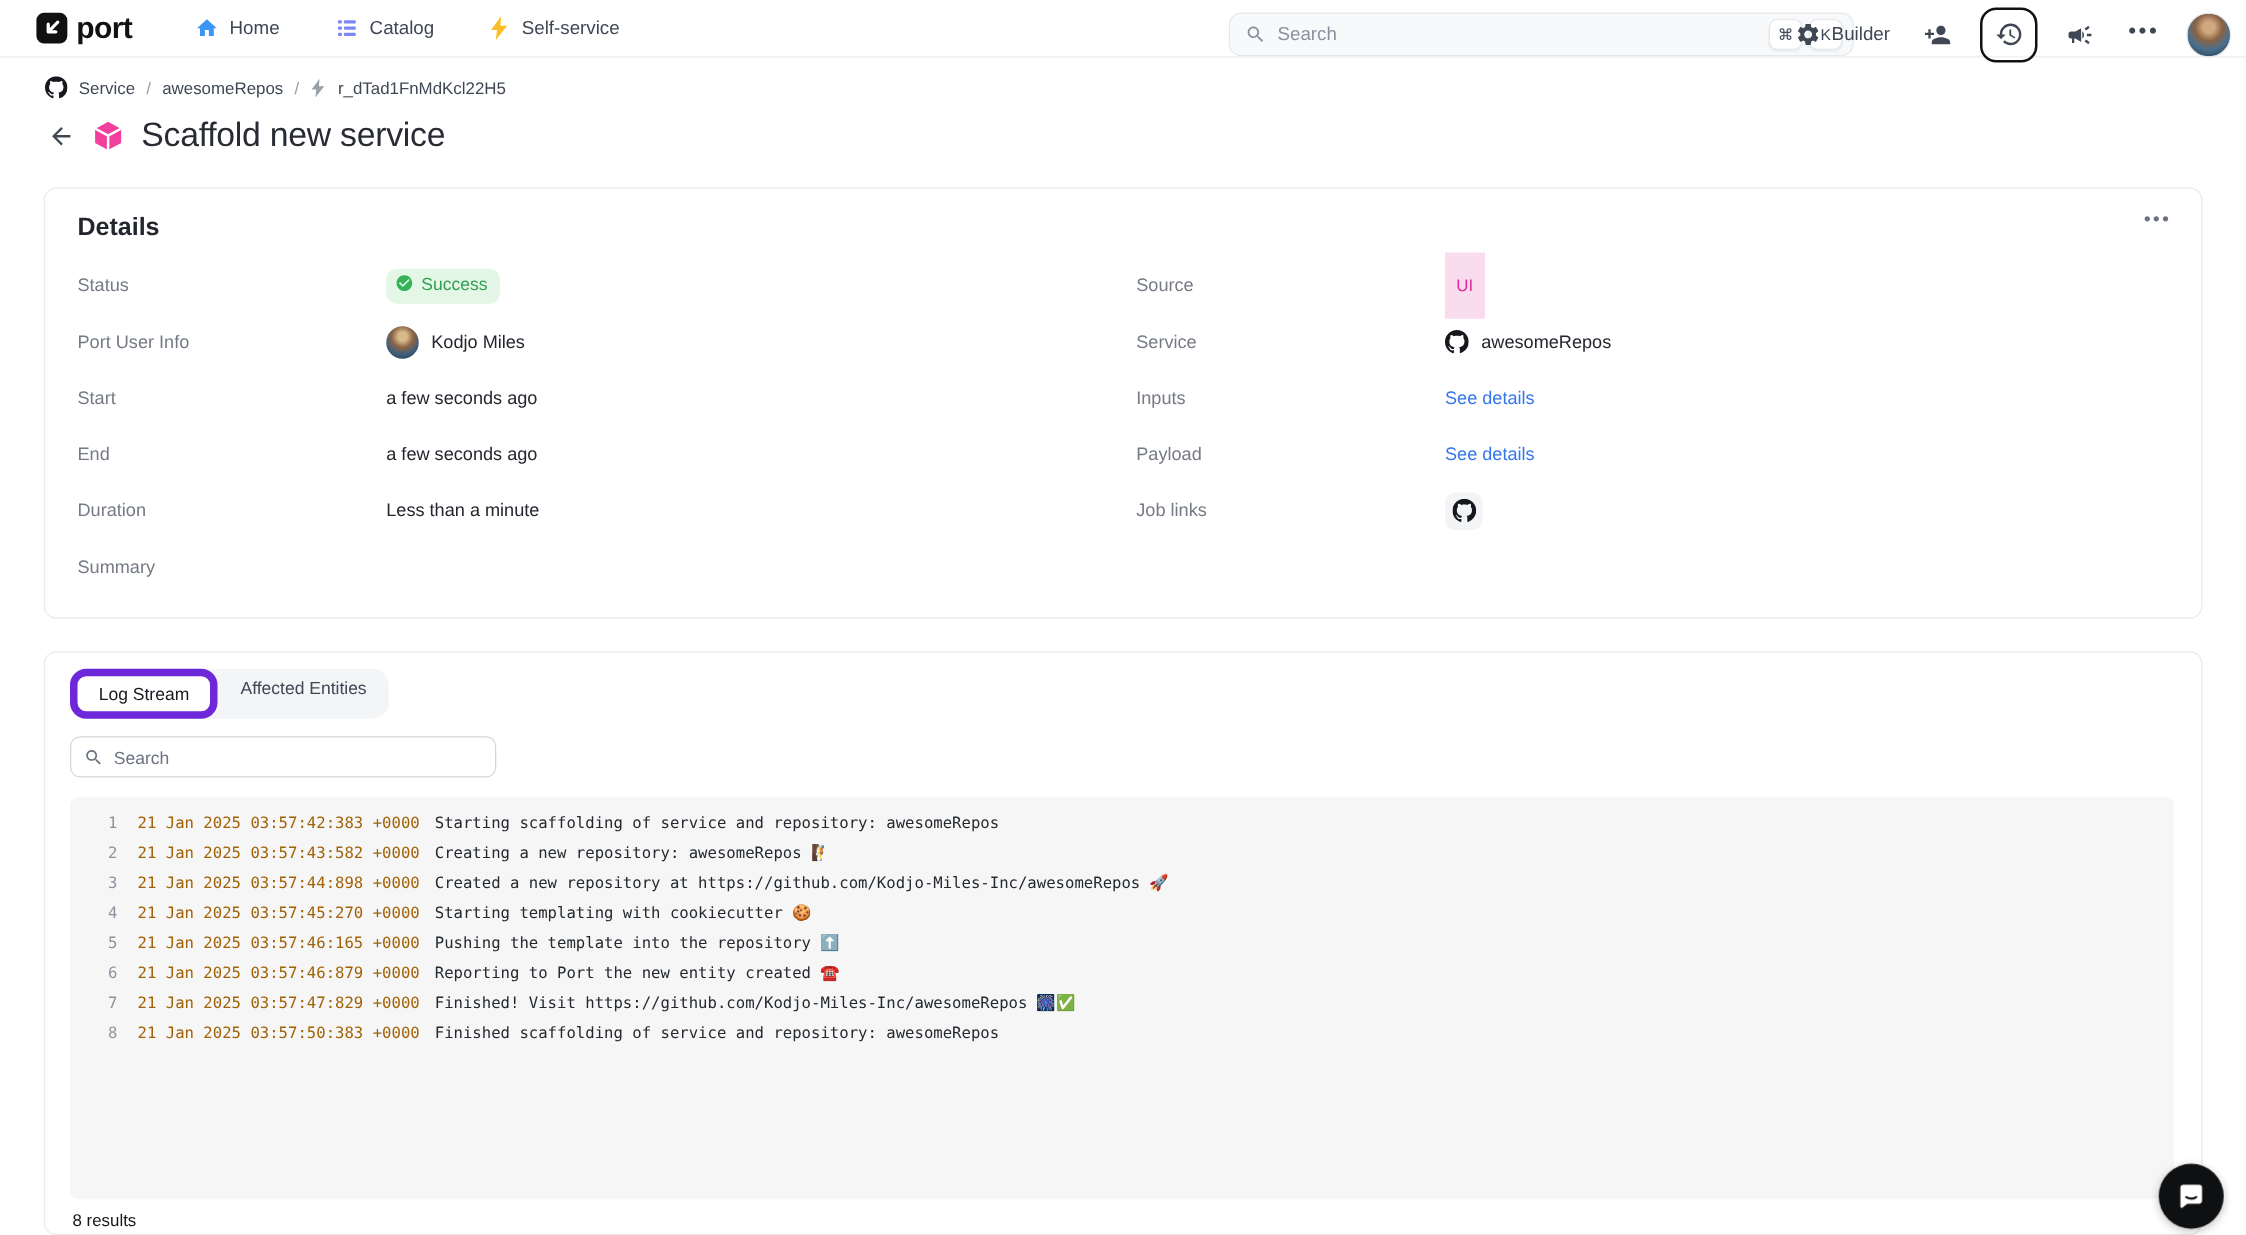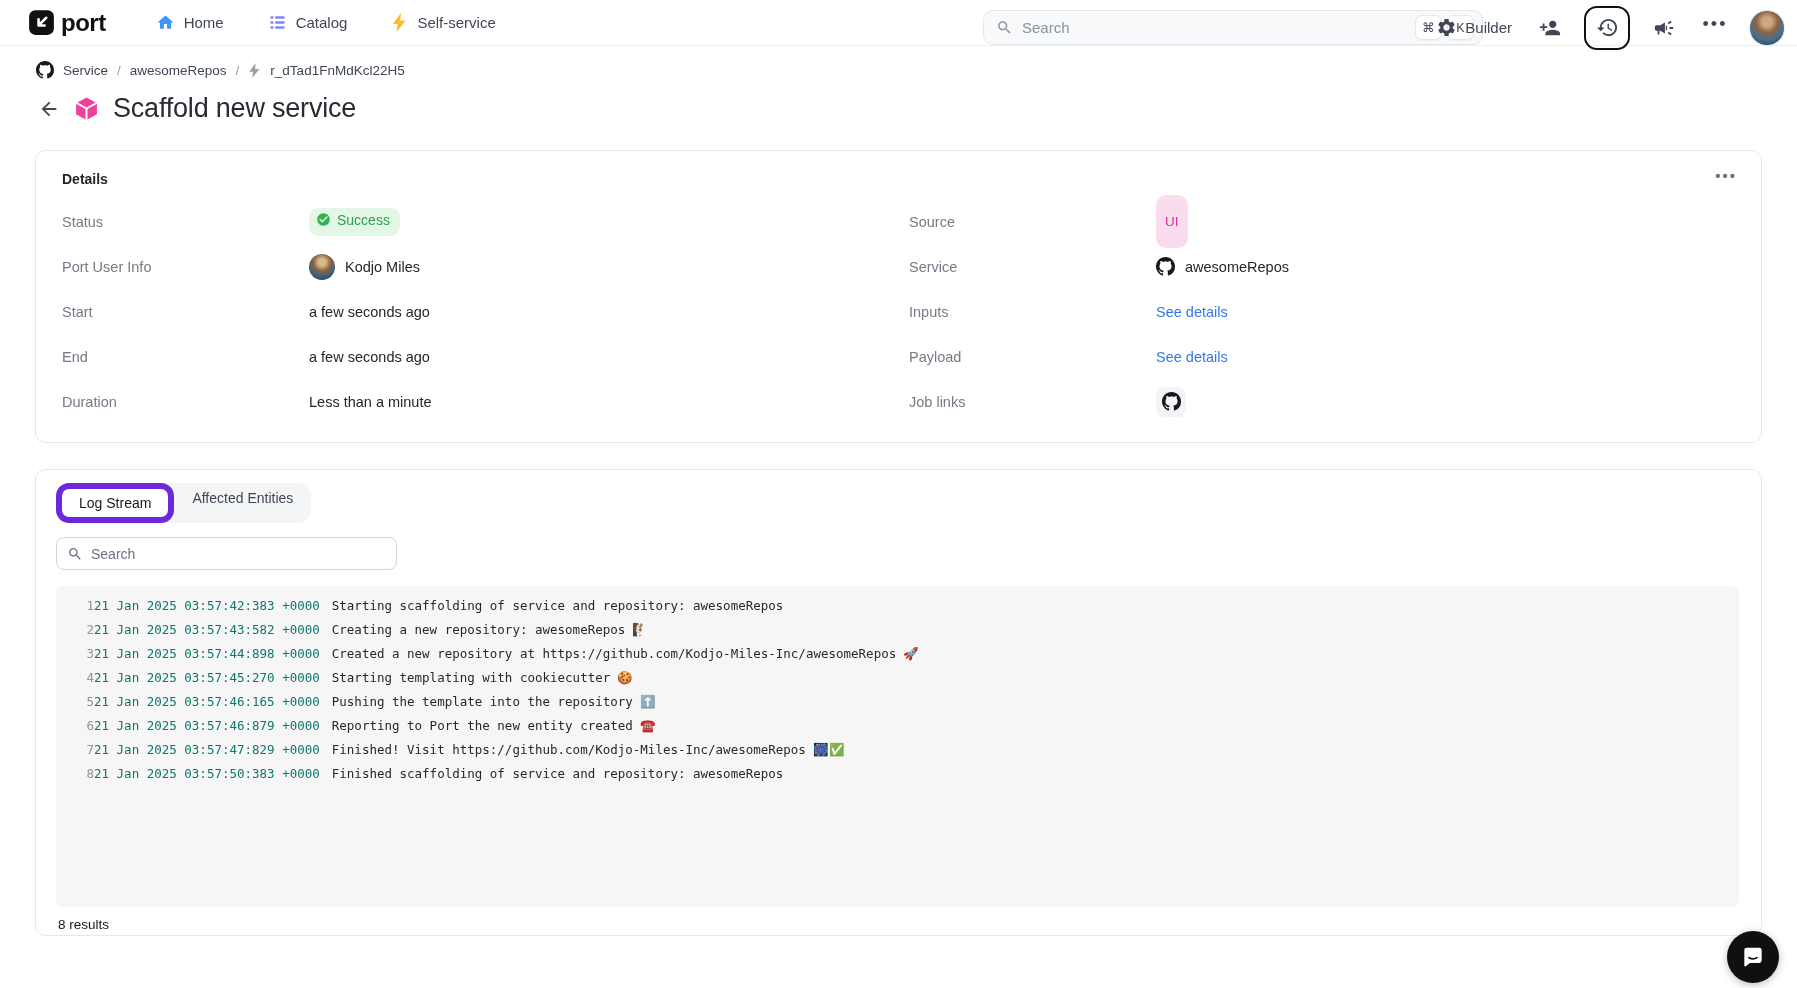--- a/index.html
+++ b/index.html
@@ -41,32 +41,32 @@
   .breadcrumb .sep { color:#9aa0a8; }
   .crumb { cursor:pointer; }
   .title-row { display:flex; align-items:center; gap:14px; margin:14px 0 0 38px; }
   .back-arrow { cursor:pointer; display:flex; }
   .page-title { font-size:27px; font-weight:500; color:#282b33; letter-spacing:-0.2px;text-align:center; }
 
   
   .card { background:#fff; border:1px solid #e7e9ee; border-radius:10px;
     margin:0 35px; position:relative; }
   .details-card { margin-top:26px; padding:20px 24px 18px 20px; }
-  .card-title { font-size:14px; font-weight:600; color:#23262d; margin-left:6px; }
+  .card-title { font-size:20px; font-weight:600; color:#23262d; margin-left:6px; }
   .card-menu { position:absolute; top:16px; right:24px; color:#6b7280; font-size:15px;
     letter-spacing:2px; cursor:pointer; font-weight:700; }
 
   .details-grid { display:grid; grid-template-columns:847px 1fr; margin-top:12px; }
   .detail-row { display:flex; align-items:center; height:45px; }
   .detail-label { width:253px; flex:0 0 253px; font-size:14.5px; color:#757a84; padding-left:6px; }
   .detail-value { font-size:14.5px; color:#23262d; display:flex; align-items:center; gap:10px; }
   .badge-success { display:inline-flex; align-items:center; gap:6px; background:#e4f6e6;
     color:#2f9e4f; font-size:14px; font-weight:500; border-radius:9px; padding:4px 10px 8px 7px; }
   .badge-ui { background:#fadcef; color:#df2b9b; font-size:13.5px; font-weight:500;
-    border-radius:10px; padding:19px 9px; }
+    border-radius:0; padding:19px 9px; }
   .mini-avatar { width:26px; height:26px; border-radius:50%;
     background:radial-gradient(circle at 50% 32%, #d8b98a 16%, #8a6243 40%, #3f607c 64%, #22333f 100%); }
   .link { color:#3576eb; cursor:pointer; }
   .gh-chip { width:30px; height:30px; border-radius:8px; background:#f3f4f6;
     display:flex; align-items:center; justify-content:center; cursor:pointer; }
 
   
   .log-card { margin-top:26px; padding:13px 22px 14px 20px; height:467px; }
   .tabs { display:inline-flex; background:#f4f5f7; border-radius:13px; }
   .tab { padding:7px 18px; font-size:14px; color:#3f4754; cursor:pointer; border-radius:13px; }
@@ -75,21 +75,21 @@
   .log-search { margin-top:14px; width:341px; height:33px; border:1px solid #d3d7dc;
     border-radius:8px; display:flex; align-items:center; padding:0 10px; background:#fff; }
   .log-search input { flex:1; border:none; outline:none; background:transparent;
     font-size:14px; color:#3f4754; margin-left:8px; font-family:inherit; }
   .log-search input::placeholder { color:#6b7280; }
   .log-view { margin-top:16px; height:321px; background:#f6f6f6; border-radius:6px;
     padding:8px 0 0 26px; font-family:"DejaVu Sans Mono","Liberation Mono",monospace;
     font-size:12.5px; line-height:24px; overflow:hidden; }
   .log-line { display:flex; white-space:pre; }
   .log-num { width:12px; text-align:right; color:#8b949e; flex:0 0 12px; }
-  .log-time { color:#0f766e; margin-left:0; }
+  .log-time { color:#a16207; margin-left:16px; }
   .log-msg { color:#24292f; margin-left:12px;text-align:right; }
   .results { margin-top:10px; font-size:13.5px; color:#16181d; margin-left:2px; }
 
   
   .chat-launcher { position:fixed; left:1727px; top:931px; width:52px; height:52px;
     border-radius:50%; background:#0f1011; display:flex; align-items:center;
     justify-content:center; cursor:pointer; box-shadow:0 2px 8px rgba(0,0,0,.25); }
 
   svg { display:block; }
 </style>
@@ -250,20 +250,24 @@
         <span class="detail-value">a few seconds ago</span>
       </div>
       <div class="detail-row">
         <span class="detail-label">End</span>
         <span class="detail-value">a few seconds ago</span>
       </div>
       <div class="detail-row">
         <span class="detail-label">Duration</span>
         <span class="detail-value">Less than a minute</span>
       </div>
+      <div class="detail-row">
+        <span class="detail-label">Summary</span>
+        <span class="detail-value"></span>
+      </div>
     </div>
 
     <div>
       <div class="detail-row">
         <span class="detail-label">Source</span>
         <span class="detail-value">
           <span class="badge-ui">UI</span>
         </span>
       </div>
       <div class="detail-row">

